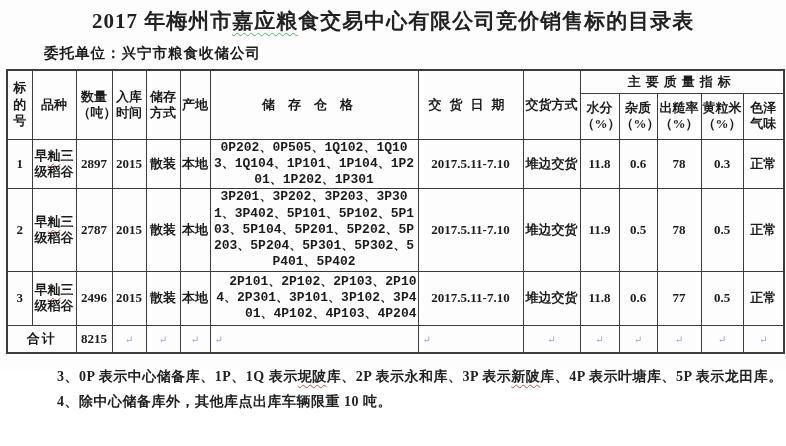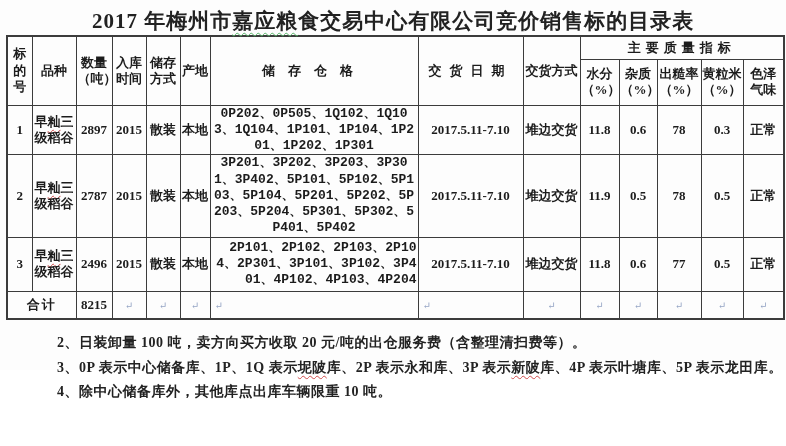--- a/index.html
+++ b/index.html
@@ -88,20 +88,21 @@
   .note-line { line-height: 24.5px; letter-spacing: 0.5px; }
   .note-indent { padding-left: 47px; }
 </style>
 </head>
 <body>
 
 <div class="page">
 
   <div class="title"><span>2017 年梅州市</span><span class="wavy-green">嘉应粮</span><span>食交易中心有限公司竞价销售标的目录表</span></div>
 
+  <div class="consignor">委托单位：兴宁市粮食收储公司</div>
 
   <table class="catalog">
     <colgroup>
       <col style="width:25px">
         <col style="width:44px">
         <col style="width:36px">
         <col style="width:34px">
       <col style="width:34px">
         <col style="width:30px">
         <col style="width:208px">
@@ -207,18 +208,17 @@
       <td><span class="pmark">↵</span></td>
       <td><span class="pmark">↵</span></td>
       <td><span class="pmark">↵</span></td>
       <td><span class="pmark">↵</span></td>
       <td><span class="pmark">↵</span></td>
     </tr>
   </tbody>
     </table>
 
   <div class="notes">
-    <div class="note-line note-indent">2、日装卸量 100 吨，卖方向买方收取 20 元/吨的出仓服务费（含整理清扫费等）。</div>
     <div class="note-line note-indent"><span>3、0P 表示中心储备库、1P、1Q 表示</span><span class="wavy-red">坭陂</span><span>库、2P 表示永和库、3P 表示</span><span class="wavy-red">新陂</span><span>库、4P 表示叶塘库、5P 表示龙田库。</span></div>
     <div class="note-line note-indent">4、除中心储备库外，其他库点出库车辆限重 10 吨。</div>
   </div>
 
 </div>
 
 </body></html>

